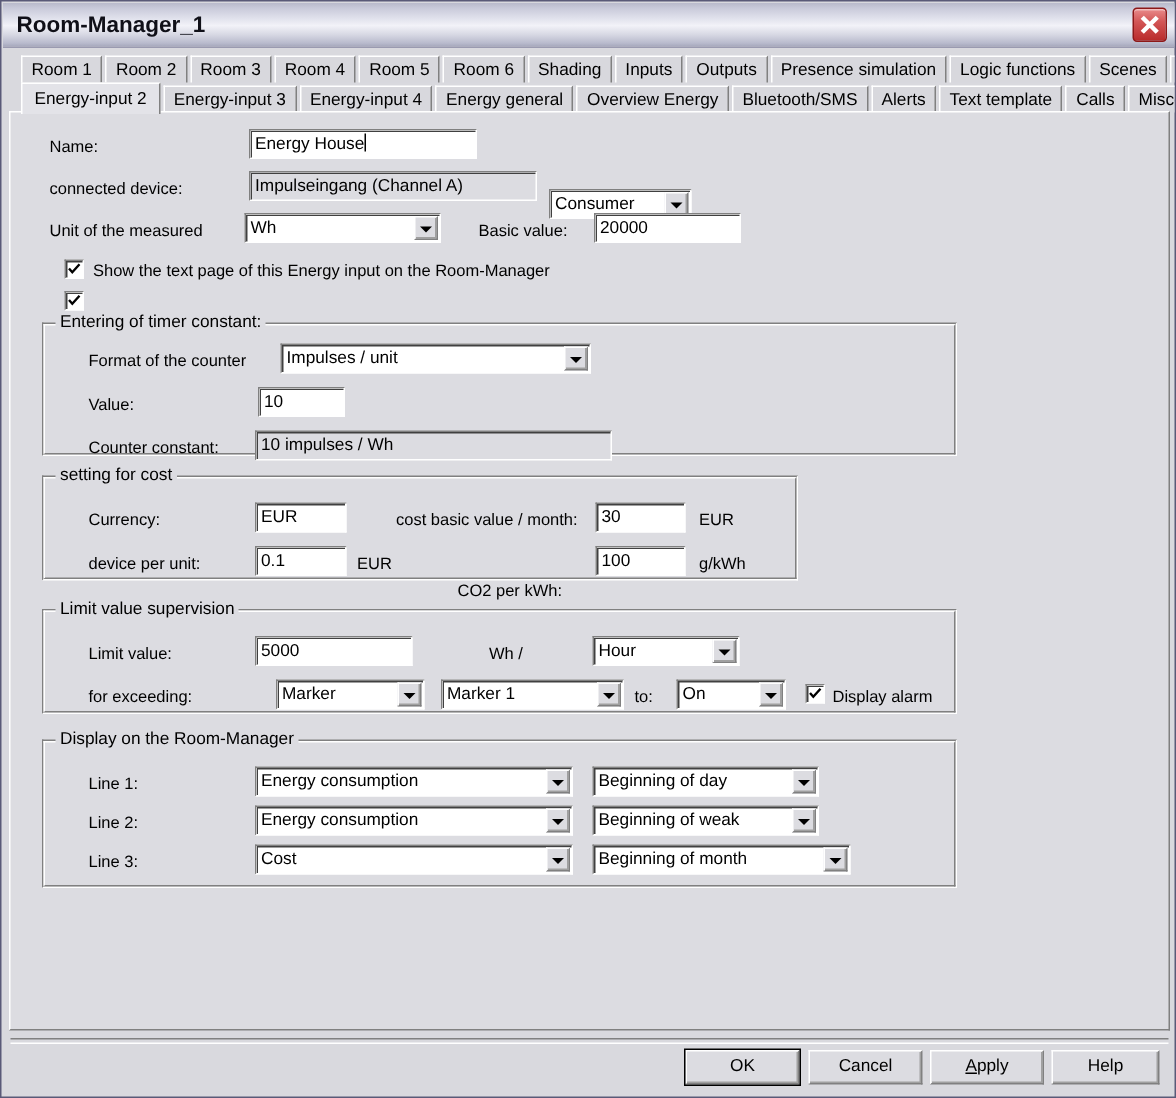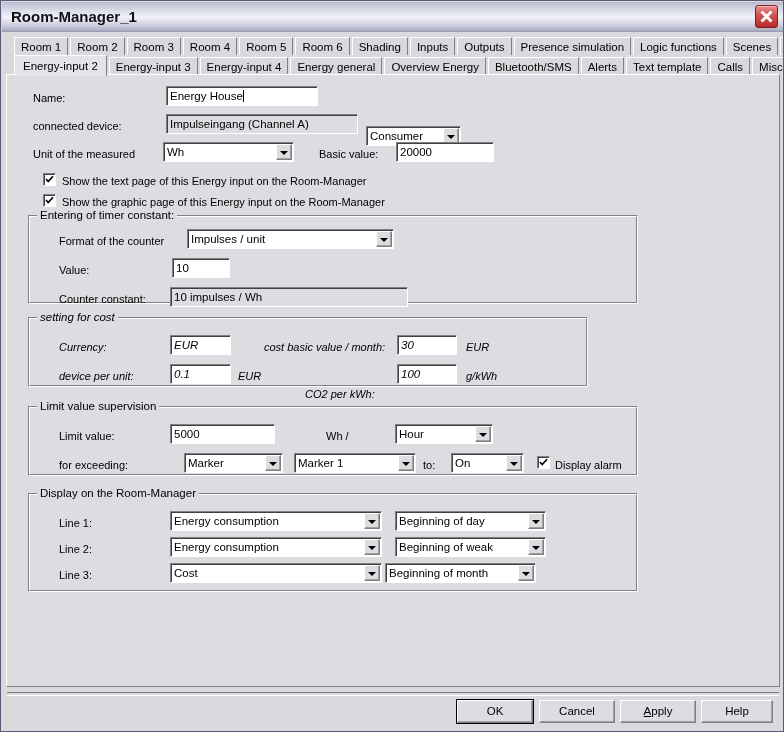--- a/index.html
+++ b/index.html
@@ -358,42 +358,41 @@
         <path d="M1 4 L3.2 6.5 L8 1.2" stroke="#000" stroke-width="1.6" fill="none"></path>
       </svg>
     </div>
     <div class="lbl" style="left:55px; top:99px;">Show the text page of this Energy input on the Room-Manager</div>
 
     <div class="chk" style="left:36px; top:119px;">
       <svg width="9" height="9" viewBox="0 0 9 9" aria-hidden="true">
         <path d="M1 4 L3.2 6.5 L8 1.2" stroke="#000" stroke-width="1.6" fill="none"></path>
       </svg>
     </div>
-    <div class="lbl" style="left:55px; top:120px;">Show the graphic page of this Energy input on the Room-Manager</div>
 
     <div class="group" style="left:21px; top:140px; width:610px; height:89px;">
       <div class="ginner"></div>
       <div class="group-title">Entering of timer constant:</div>
 
       <div class="lbl" style="left:30px; top:18px;">Format of the counter</div>
       <div class="combo" style="left:158px; top:13px; width:207px;">
         <span class="cval">Impulses / unit</span>
         <span class="carrow">
             <i></i>
           </span>
       </div>
 
       <div class="lbl" style="left:30px; top:47px;">Value:</div>
       <div class="field" style="left:143px; top:42px; width:58px;">10</div>
 
       <div class="lbl" style="left:30px; top:76px;">Counter constant:</div>
       <div class="field readonly" style="left:141px; top:71px; width:238px;">10 impulses / Wh</div>
     </div>
 
-    <div class="group" style="left:21px; top:242px; width:560px; height:70px;font-style:italic;">
+    <div class="group" style="left:21px; top:242px; width:504px; height:70px;">
       <div class="ginner"></div>
       <div class="group-title">setting for cost</div>
 
       <div class="lbl" style="left:30px; top:22px;">Currency:</div>
       <div class="field" style="left:141px; top:17px; width:61px;">EUR</div>
 
       <div class="lbl" style="left:235px; top:22px;">cost basic value / month:</div>
       <div class="field" style="left:368px; top:17px; width:60px;">30</div>
       <div class="lbl" style="left:437px; top:22px;">EUR</div>
 
@@ -480,21 +479,21 @@
           </span>
       </div>
 
       <div class="lbl" style="left:30px; top:74px;">Line 3:</div>
       <div class="combo" style="left:141px; top:69px; width:212px;">
         <span class="cval">Cost</span>
         <span class="carrow">
             <i></i>
           </span>
       </div>
-      <div class="combo" style="left:356px; top:69px; width:151px;padding-left:28px;">
+      <div class="combo" style="left:366px; top:69px; width:172px;padding-left:28px;">
         <span class="cval">Beginning of month</span>
         <span class="carrow">
             <i></i>
           </span>
       </div>
     </div>
 
   </div>
 
   <div class="sep"></div>

